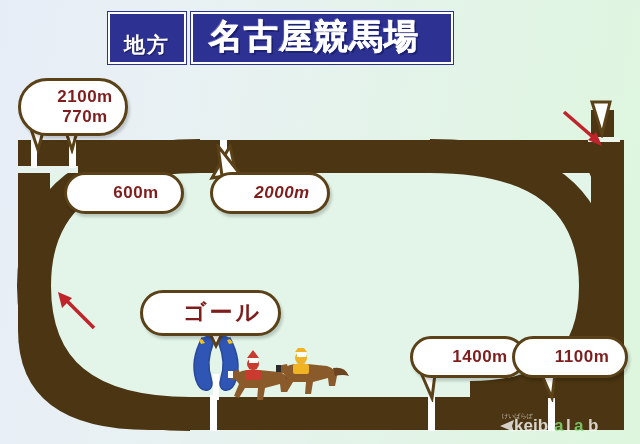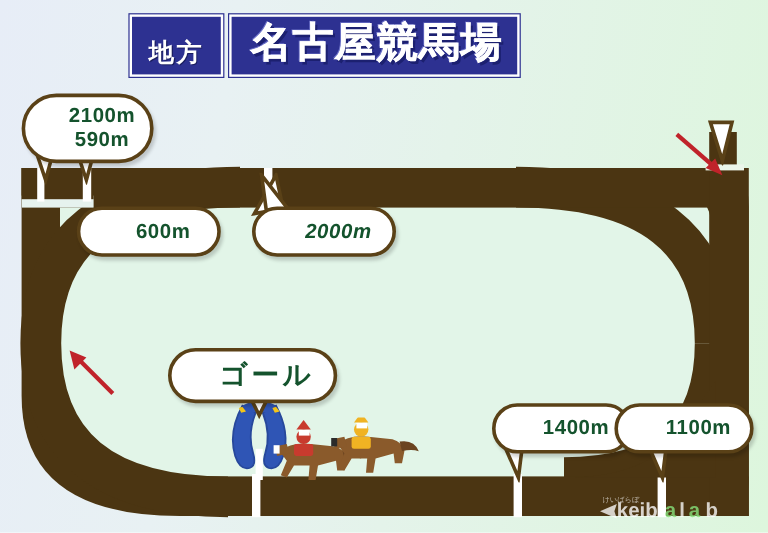--- a/index.html
+++ b/index.html
@@ -18,41 +18,41 @@
     background:#2d3191;border:2px solid #ffffff;
     padding:20px 14px 7px 14px;display:flex;align-items:center;justify-content:center;
     box-shadow:0 0 0 1px #2d3191;
   }
   .tag-box span{
     color:#ffffff;font-size:21px;font-weight:bold;letter-spacing:2px;line-height:1;
     text-shadow:1px 1px 0 #1a1d5e;
   }
   .name-box{
     background:#2d3191;border:2px solid #ffffff;
-    padding:4px 12px 6px 16px;display:flex;align-items:center;justify-content:center;
+    padding:4px 32px 6px 16px;display:flex;align-items:center;justify-content:center;
     box-shadow:0 0 0 1px #2d3191;
   }
   .name-box span{
     color:#ffffff;font-size:34px;font-weight:bold;letter-spacing:1px;line-height:1.05;
     -webkit-text-stroke:0.5px #ffffff;
     text-shadow:2px 2px 0 #1c2070, -1px -1px 0 #6e73c8;
   }
 
   
   #track{position:absolute;left:0;top:0;width:640px;height:444px;}
 
   
   .bubble{
     position:absolute;background:#ffffff;border:3px solid #5a4117;
     border-radius:999px;display:flex;align-items:center;justify-content:center;
     box-shadow:2px 3px 3px rgba(0,0,0,.18);
     z-index:30;
   }
   .bubble .txt{
-    color:#14532d;font-size:17px;font-weight:bold;line-height:1.12;text-align:center;
+    color:#7f1d1d;font-size:17px;font-weight:bold;line-height:1.12;text-align:center;
     white-space:nowrap;letter-spacing:.5px;margin-left:24px;
   }
   .bubble.two .txt{font-size:17px;line-height:1.15;}
   .bubble.goal .txt{font-size:23px;letter-spacing:3px;}
 
   
   .tail{position:absolute;width:0;height:0;z-index:29;}
 
   
   .arrow{position:absolute;z-index:25;}
@@ -144,21 +144,21 @@
       <span>地方</span>
     </div>
     <div class="name-box">
       <span>名古屋競馬場</span>
     </div>
   </div>
 
   <div class="bubble two" style="left:18px;top:78px;width:104px;height:52px;">
     <div class="txt">
       <div>2100m</div>
-      <div>590m</div>
+      <div>770m</div>
     </div>
   </div>
   <svg class="tail" style="left:22px;top:124px;width:70px;height:30px;">
     <path d="M 8 2 L 16 26 L 22 4 Z" fill="#ffffff" stroke="#5a4117" stroke-width="3"></path>
     <path d="M 42 2 L 50 26 L 56 4 Z" fill="#ffffff" stroke="#5a4117" stroke-width="3"></path>
   </svg>
 
   <div class="bubble" style="left:64px;top:172px;width:114px;height:36px;">
     <div class="txt">600m</div>
   </div>

